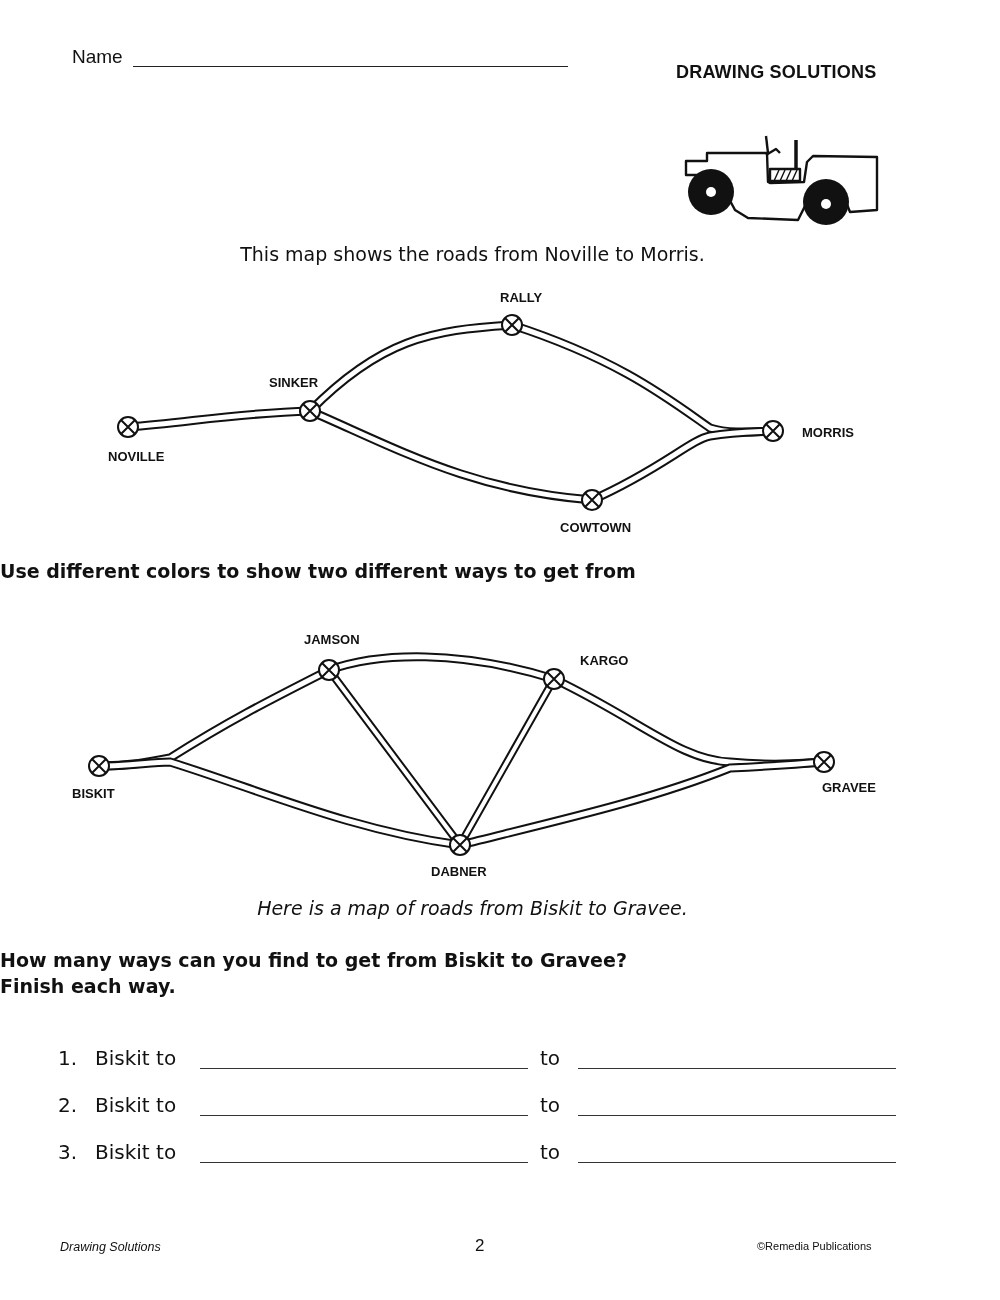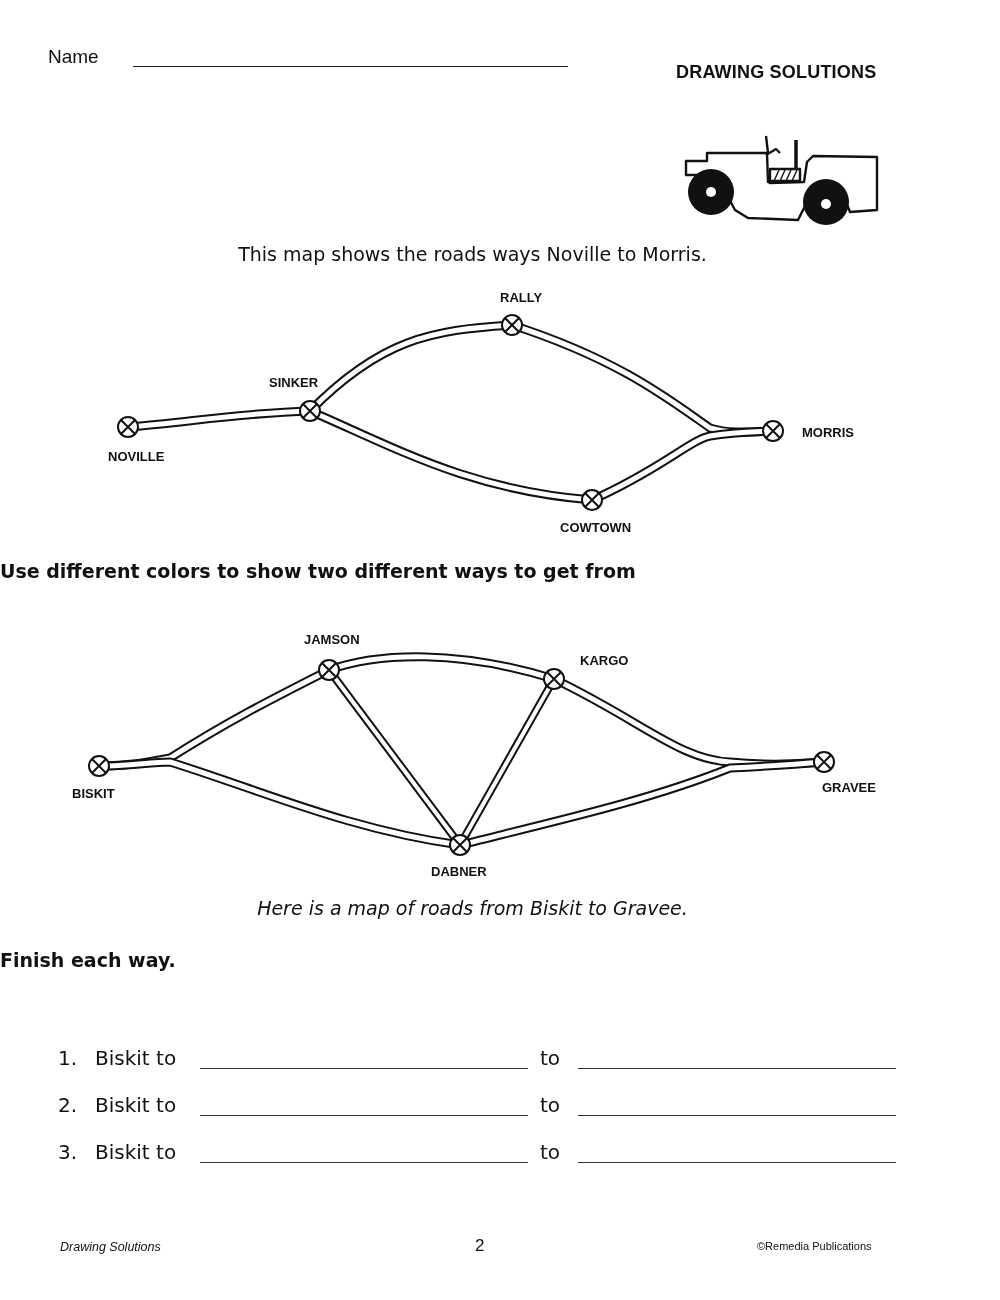--- a/index.html
+++ b/index.html
@@ -1,19 +1,19 @@
 <!DOCTYPE html>
 <html><head>
 <meta charset="utf-8">
 <style>
   html, body { margin:0; padding:0; background:#fff; }
   body { width:1000px; height:1300px; position:relative; overflow:hidden; color:#111;
          font-family:"DejaVu Sans", sans-serif; }
   .abs { position:absolute; }
-  .name-label { left:48px; top:46px; font-family:"Liberation Sans", sans-serif; font-size:19px; }
+  .name-label { left:72px; top:46px; font-family:"Liberation Sans", sans-serif; font-size:19px; }
   .name-line { left:133px; top:66px; width:435px; height:0; border-top:1.6px solid #222; }
   .title { left:676px; top:62px; font-family:"Liberation Sans", sans-serif; font-weight:bold; font-size:18px; letter-spacing:0.2px; }
   .jeep { left:680px; top:120px; width:210px; height:105px; }
   .intro1 { left:0; width:945px; top:243px; text-align:center; font-size:19px; }
   .instr { left:0; width:945px; text-align:left; font-size:19px; font-weight:bold; line-height:26px; }
   .map { left:0; width:1000px; }
   .map svg { display:block; }
   .town-label { font-family:"Liberation Sans", sans-serif; font-weight:bold; font-size:13px; fill:#111; }
   .row { left:58px; height:28px; font-size:20px; }
   .row span { position:absolute; top:0; white-space:nowrap; }
@@ -41,21 +41,21 @@
     <rect x="90" y="49" width="30" height="12" fill="#fff"></rect>
     <path d="M94 61 L99 50 M100 61 L105 50 M106 61 L111 50 M112 61 L117 50" stroke-width="1.4"></path>
 
     <circle cx="31" cy="72" r="23" fill="#111" stroke="none"></circle>
     <circle cx="31" cy="72" r="5" fill="#fff" stroke="none"></circle>
     <circle cx="146" cy="82" r="23" fill="#111" stroke="none"></circle>
     <circle cx="146" cy="84" r="5" fill="#fff" stroke="none"></circle>
   </svg>
 </div>
 
-<div class="abs intro1">This map shows the roads ways Noville to Morris.</div>
+<div class="abs intro1">This map shows the roads from Noville to Morris.</div>
 
 <div class="abs map" style="top:280px; height:260px;">
   <svg width="1000" height="260" viewBox="0 280 1000 260">
     <g fill="none" stroke-linecap="round">
       <g>
         <path d="M128 427 C190 422, 240 413, 310 411" stroke="#111" stroke-width="9"></path>
         <path d="M128 427 C190 422, 240 413, 310 411" stroke="#fff" stroke-width="5"></path>
       </g>
       <g>
         <path d="M310 411 C380 340, 430 330, 512 325" stroke="#111" stroke-width="9"></path>
@@ -165,20 +165,21 @@
     <text class="town-label" x="72" y="798">BISKIT</text>
     <text class="town-label" x="304" y="644">JAMSON</text>
     <text class="town-label" x="580" y="665">KARGO</text>
     <text class="town-label" x="431" y="876">DABNER</text>
     <text class="town-label" x="822" y="792">GRAVEE</text>
   </svg>
 </div>
 
 <div class="abs intro1" style="top:897px;font-style:italic;">Here is a map of roads from Biskit to Gravee.</div>
 <div class="abs instr" style="top:947px;">
+  <div>How many ways can you find to get from Biskit to Gravee?</div>
   <div>Finish each way.</div>
 </div>
 
 <div class="abs row" style="top:1046px;">
   <span style="left:0;">1.</span>
   <span style="left:37px;">Biskit to</span>
   <div class="blank" style="left:142px; width:328px;"></div>
   <span style="left:482px;">to</span>
   <div class="blank" style="left:520px; width:318px;"></div>
 </div>

